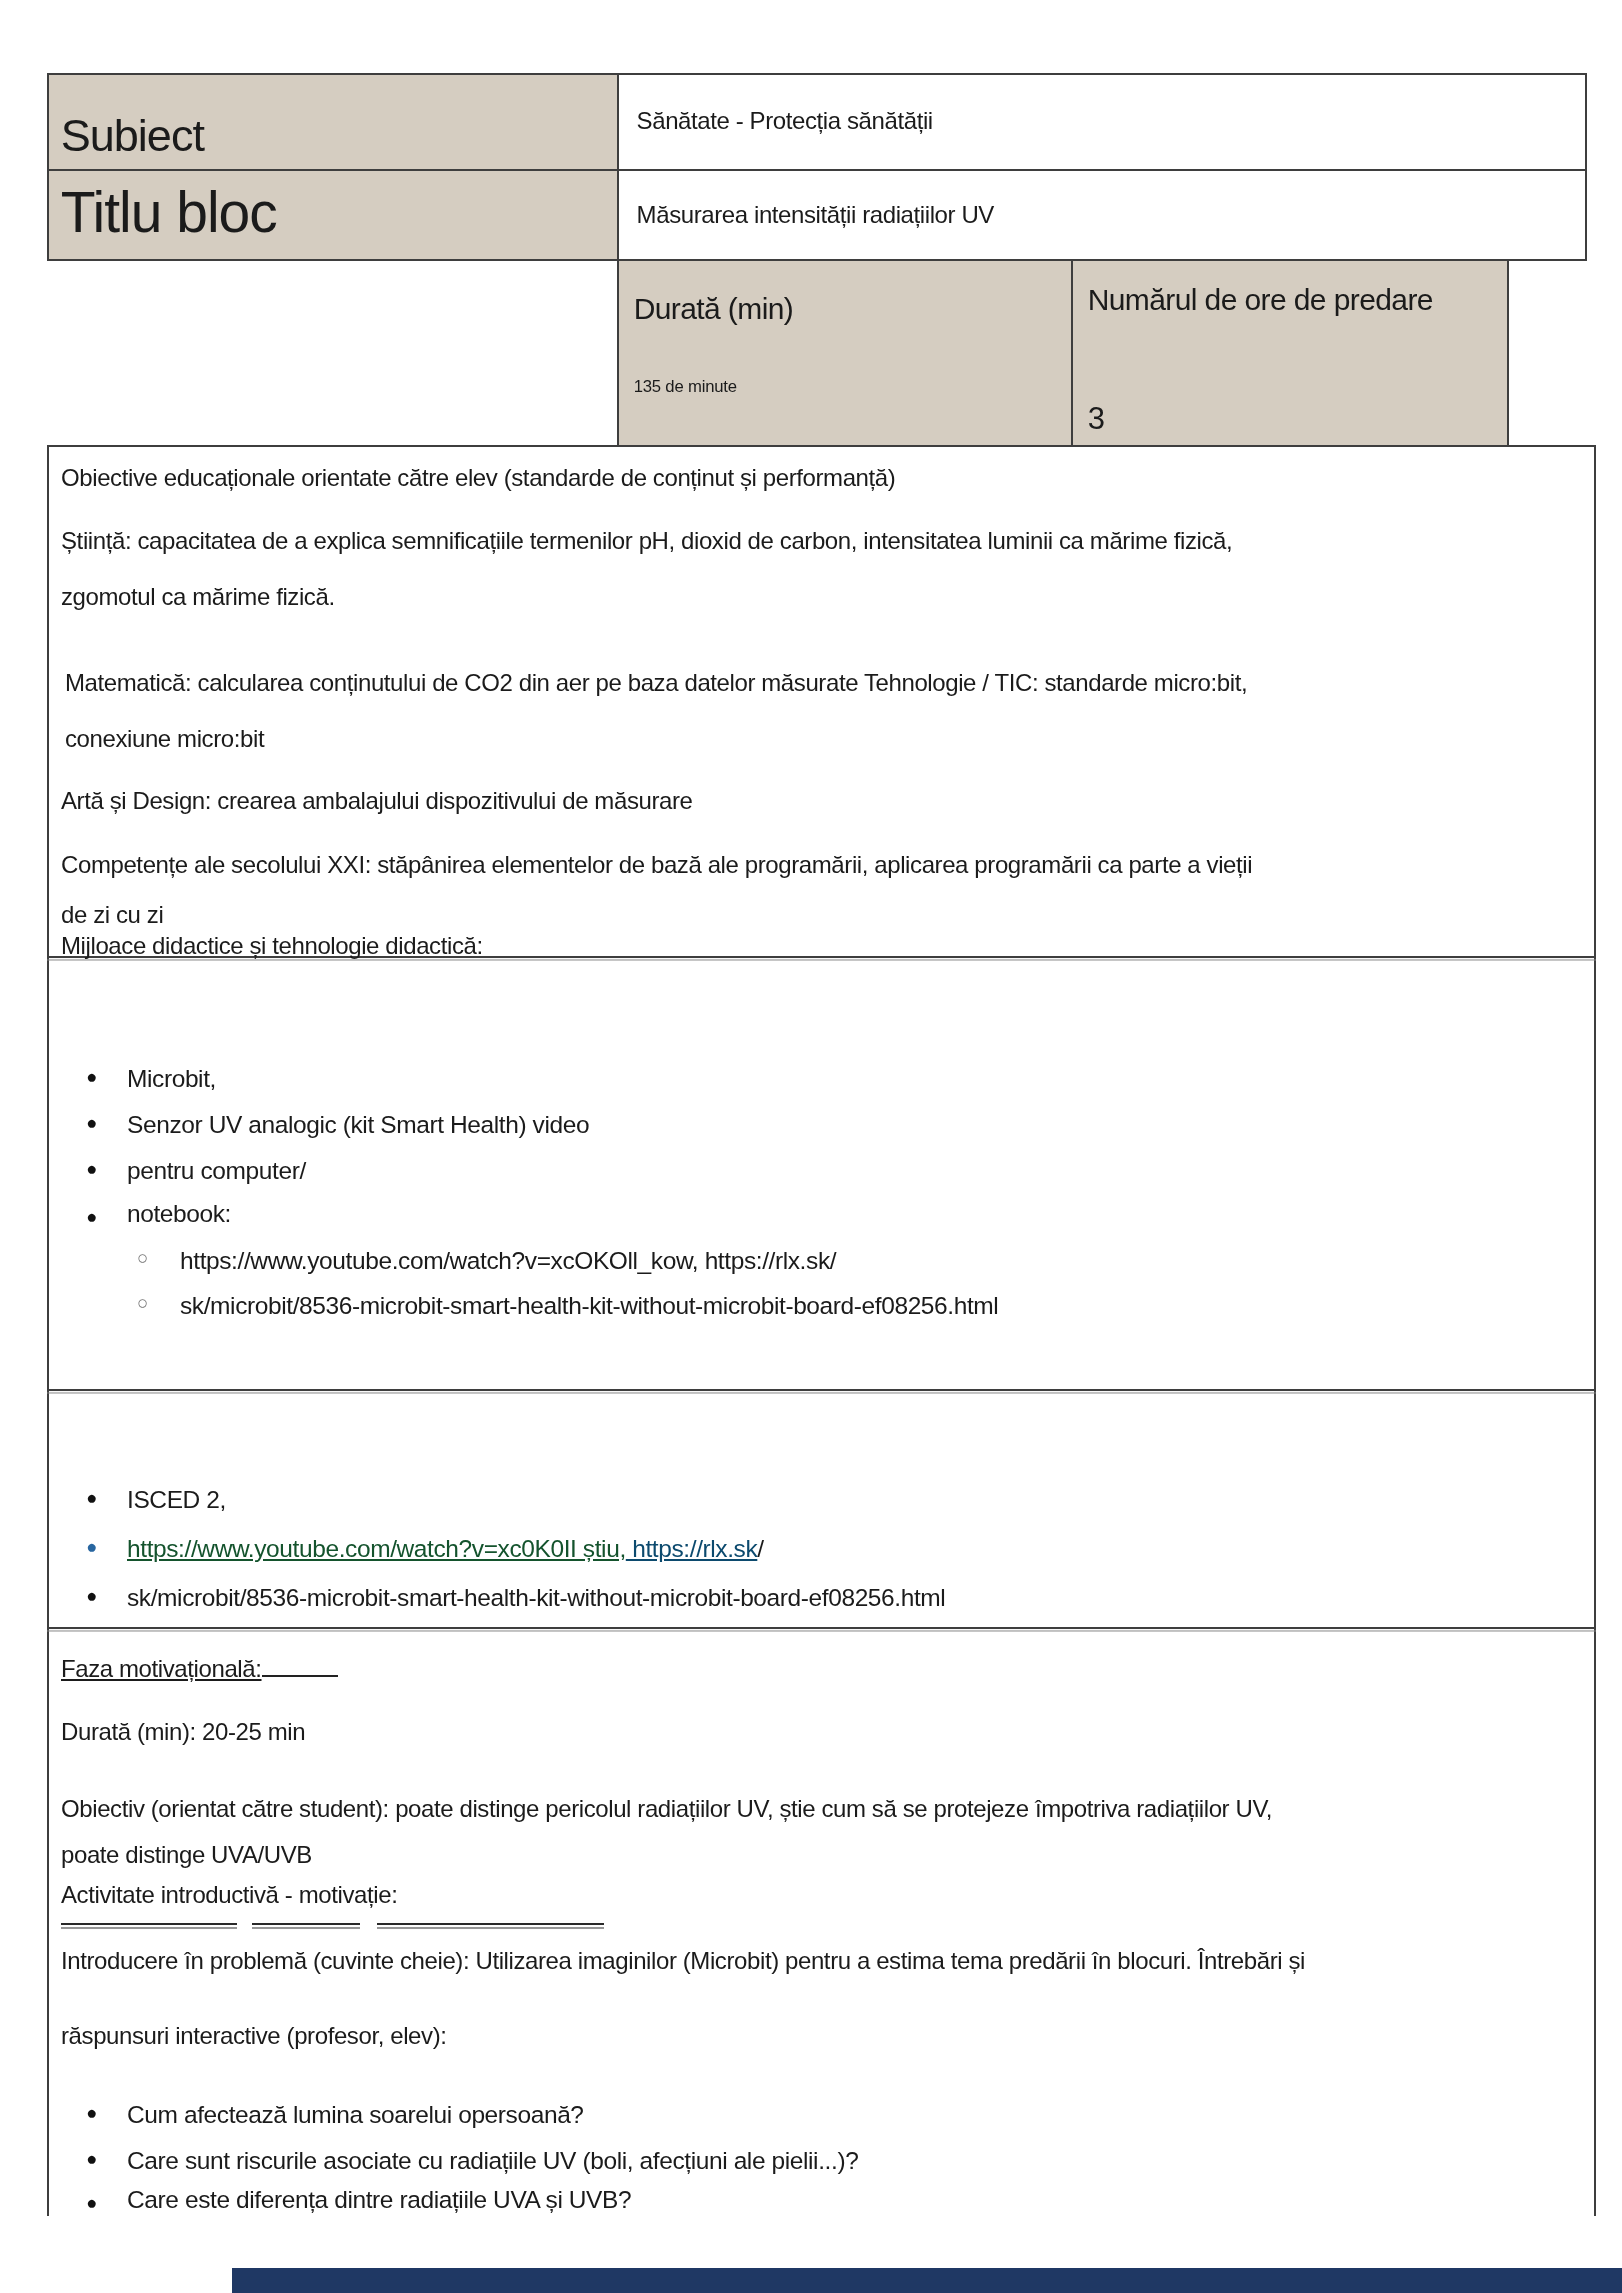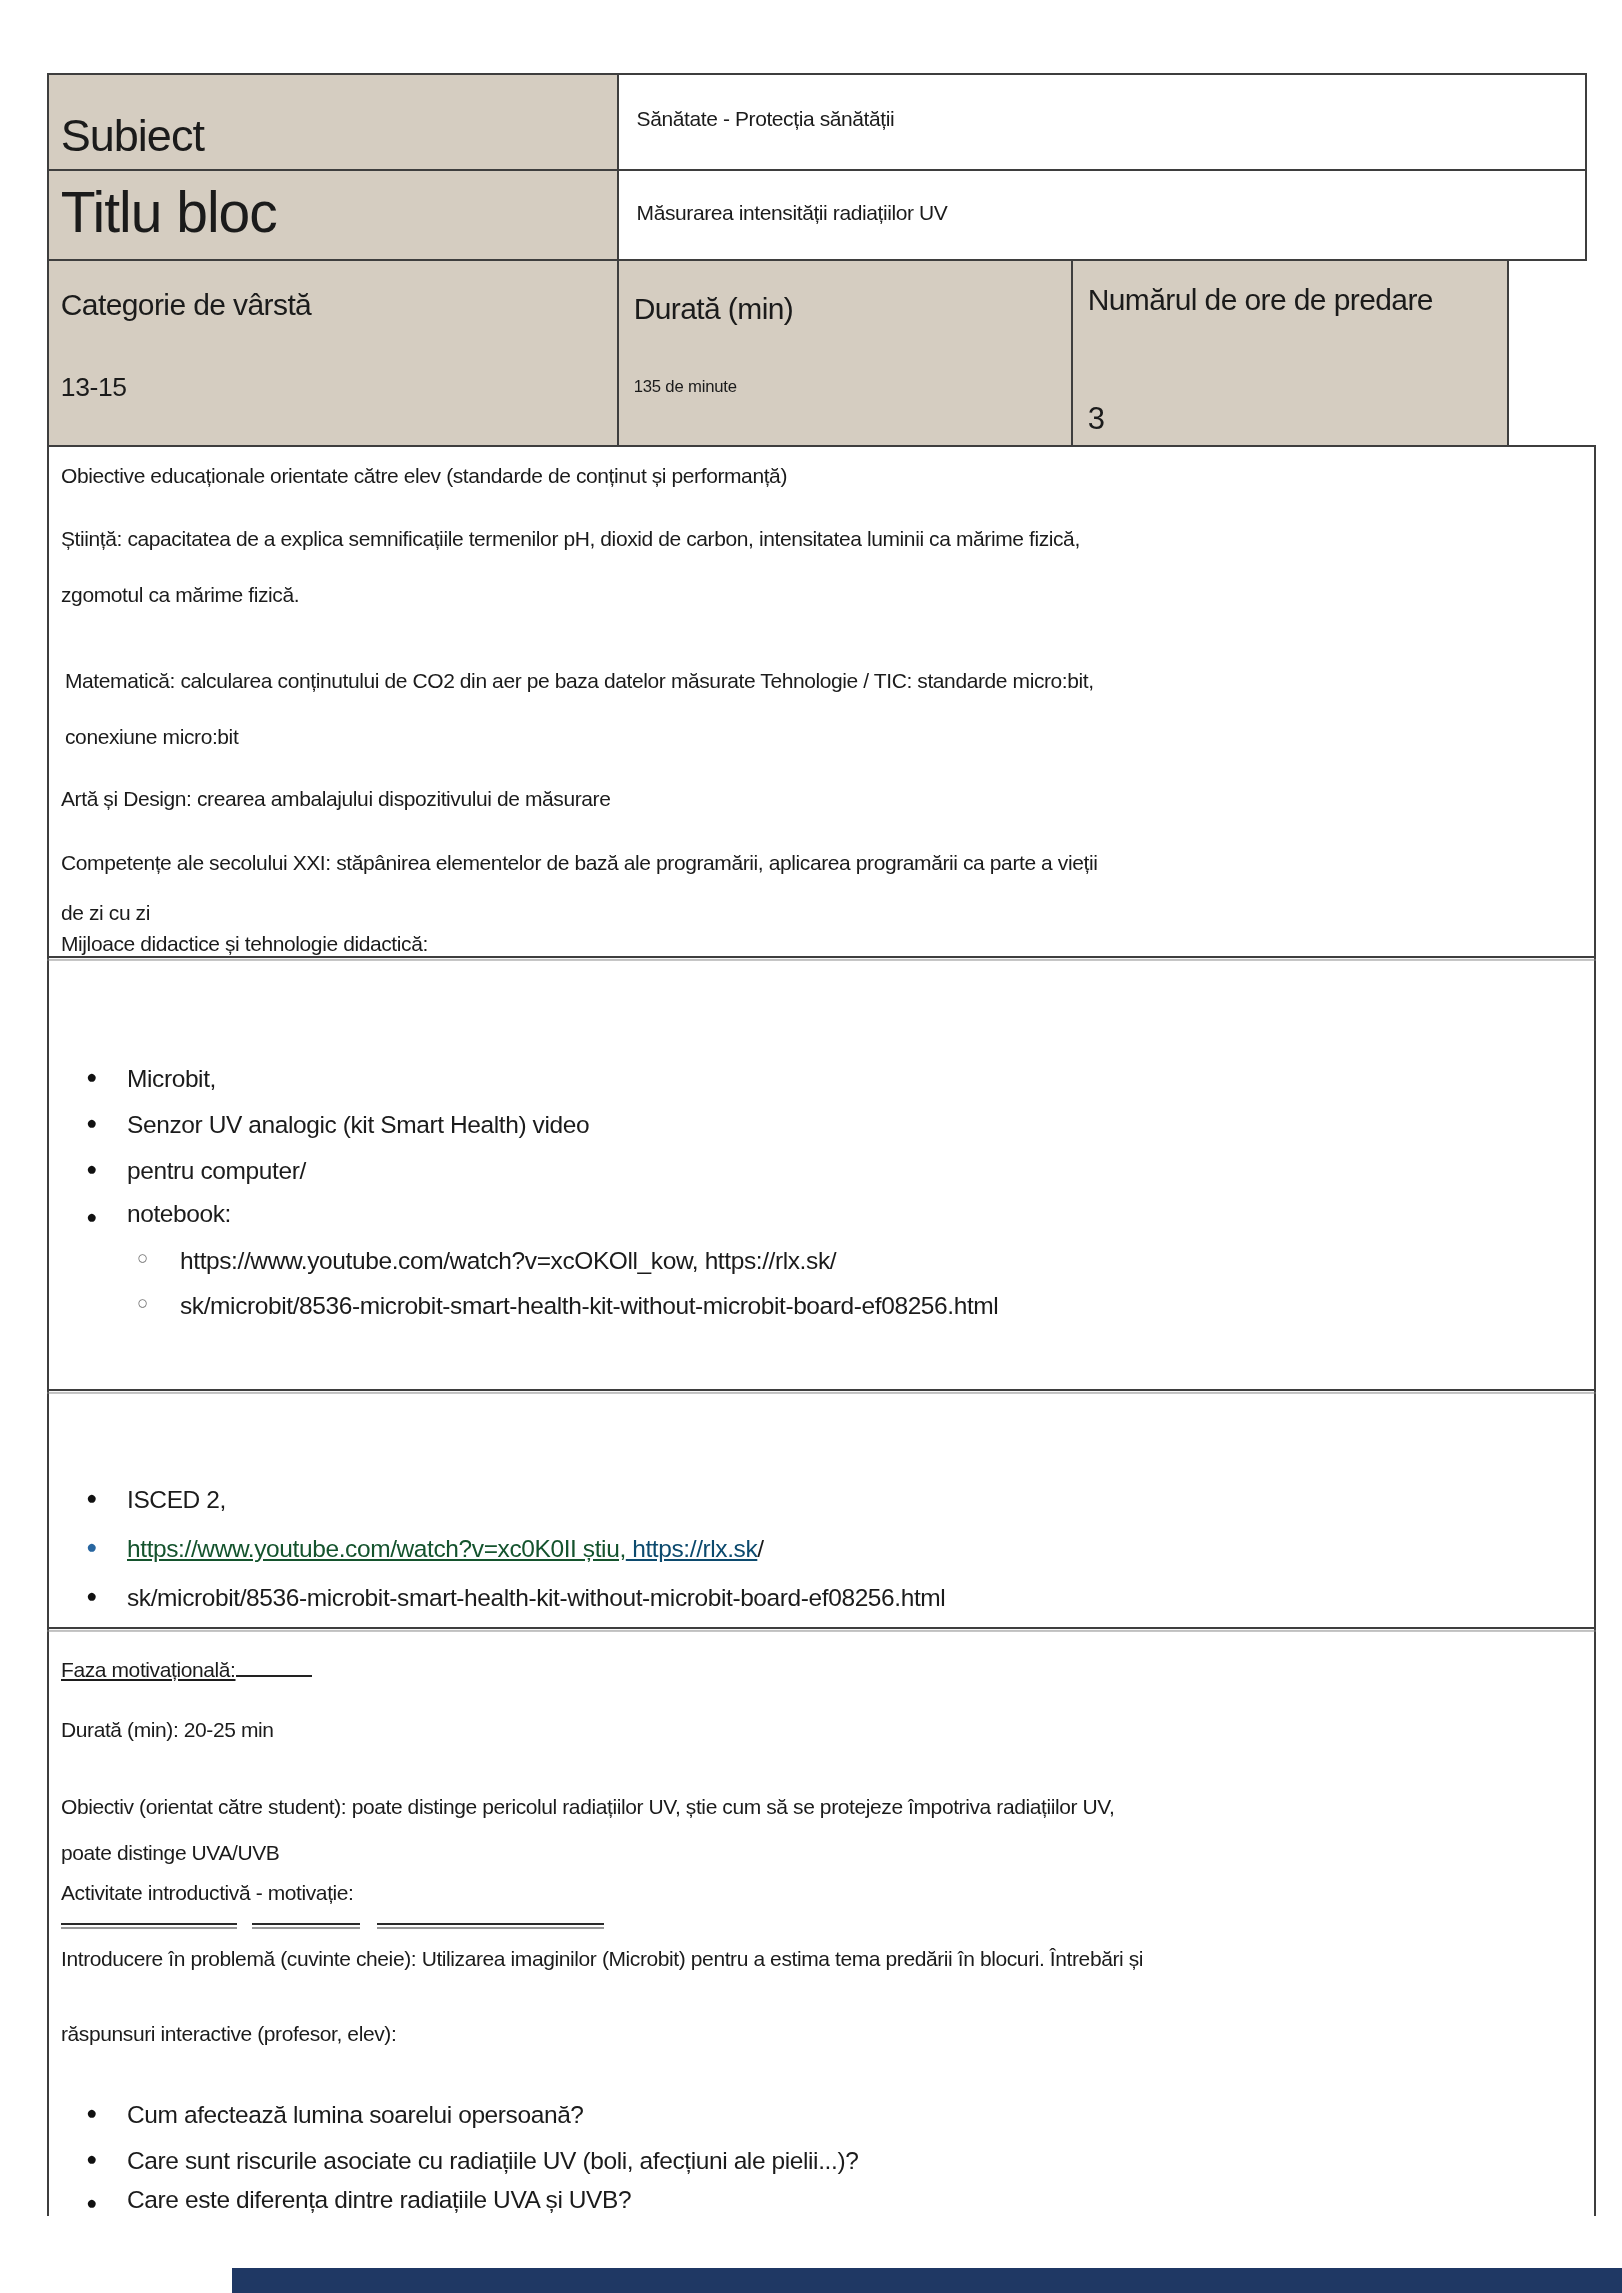--- a/index.html
+++ b/index.html
@@ -5,21 +5,21 @@
   html,body{margin:0;padding:0;background:#fff;}
   .page{position:relative;width:1622px;height:2294px;background:#ffffff;overflow:hidden;
         font-family:"Liberation Sans",sans-serif;color:#1b1b1b;padding-left:47px;}
   .cell{position:absolute;box-sizing:border-box;border:2px solid #3e3e3e;}
   .beige{background:#d5cdc1;}
   .white{background:#ffffff;}
   .bodybox{position:absolute;box-sizing:border-box;left:47px;top:445px;width:1549px;height:1771px;
            border-left:2px solid #3e3e3e;border-right:2px solid #3e3e3e;border-top:2px solid #3e3e3e;}
   .hsep{position:absolute;left:47px;width:1549px;height:2px;background:#3e3e3e;
         box-shadow:0 2.9px 0 rgba(130,130,130,.5);}
-  .t{position:absolute;white-space:nowrap;font-size:21px;letter-spacing:-0.4px;line-height:1.25;}
+  .t{position:absolute;white-space:nowrap;font-size:24px;letter-spacing:-0.4px;line-height:1.25;}
   .big1{position:absolute;font-size:45px;letter-spacing:-1px;}
   .big2{position:absolute;font-size:57px;letter-spacing:-1px;}
   .h3{position:absolute;font-size:30px;letter-spacing:-0.6px;}
   .small{position:absolute;font-size:16.7px;letter-spacing:-0.2px;}
   .bullet{position:absolute;white-space:nowrap;font-size:24.5px;letter-spacing:-0.4px;padding-left:41px;}
   .bullet .mark{position:absolute;left:0;top:1px;font-size:18.6px;color:#111;}
   .subbullet{position:absolute;white-space:nowrap;font-size:24.5px;letter-spacing:-0.4px;padding-left:43px;}
   .subbullet .mark{position:absolute;left:0;top:0px;font-size:18.6px;color:#777;}
   .ulseg{position:absolute;height:2px;border-top:2.9px solid #2a2a2a;border-bottom:2px solid #979797;}
   .linkblue{color:#14532d;text-decoration:underline;}
@@ -40,24 +40,20 @@
     <span class="t" style="left:17.6px;top:31px;">Sănătate - Protecția sănătății</span>
   </div>
 
   <div class="cell beige" style="left:47px;top:169px;width:572px;height:92px;">
     <span class="big2" style="left:11.8px;top:7.8px;">Titlu bloc</span>
   </div>
   <div class="cell white" style="left:617px;top:169px;width:970px;height:92px;">
     <span class="t" style="left:17.6px;top:29px;">Măsurarea intensității radiațiilor UV</span>
   </div>
 
-  <div class="cell beige" style="left:47px;top:259px;width:572px;height:188px;">
-    <span class="h3" style="left:11.8px;top:27.4px;">Categorie de vârstă</span>
-    <span class="t" style="left:11.8px;top:110px;font-size:26.5px;">13-15</span>
-  </div>
   <div class="cell beige" style="left:617px;top:259px;width:456px;height:188px;">
     <span class="h3" style="left:14.7px;top:31px;">Durată (min)</span>
     <span class="small" style="left:14.7px;top:116px;">135 de minute</span>
   </div>
   <div class="cell beige" style="left:1071px;top:259px;width:438px;height:188px;">
     <span class="h3" style="left:14.7px;top:21.6px;">Numărul de ore de predare</span>
     <span class="t" style="left:14.7px;top:139px;font-size:31px;">3</span>
   </div>
 
   <div class="bodybox"></div>

